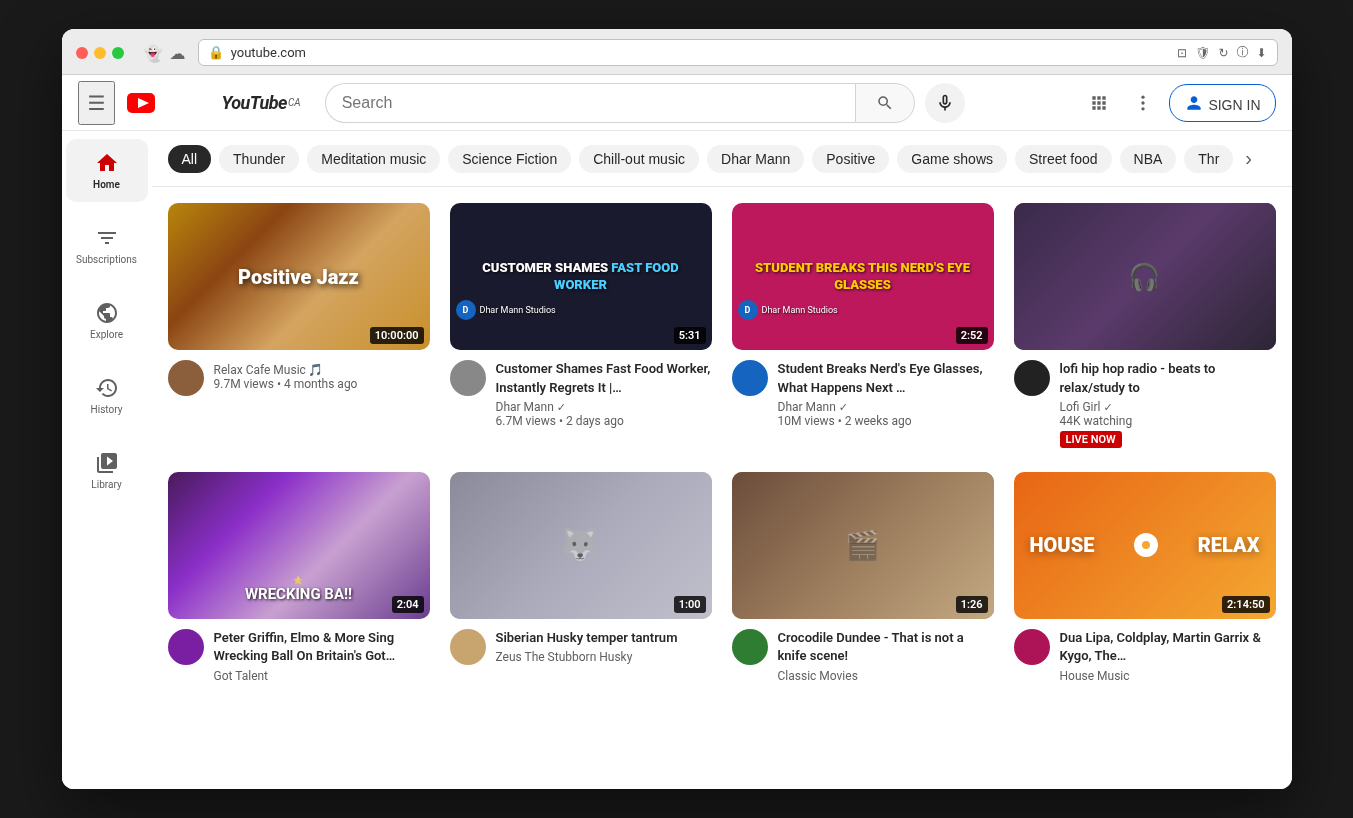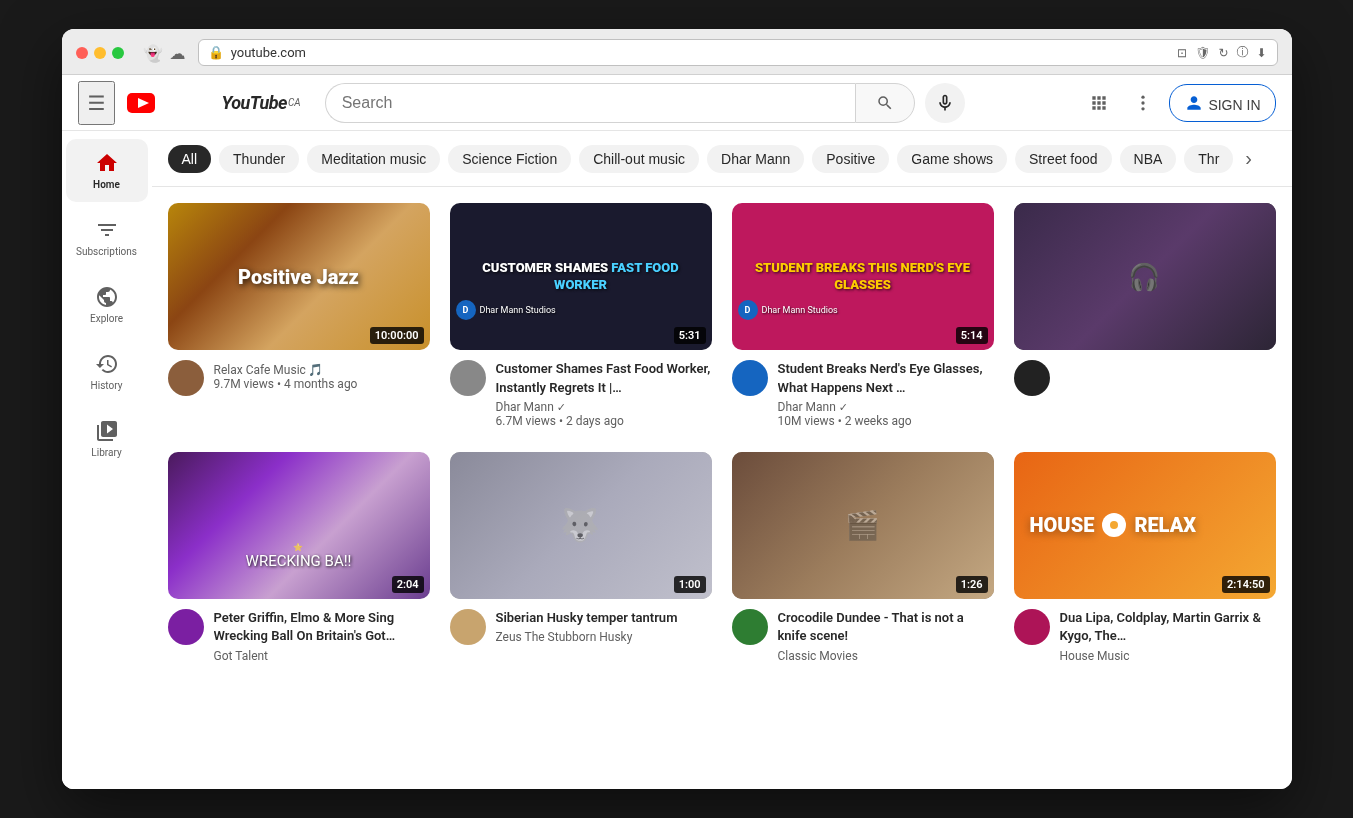--- a/index.html
+++ b/index.html
@@ -138,21 +138,21 @@
       overflow: hidden;
     }
 
     
     .yt-sidebar {
       width: 90px;
       border-right: none;
       padding: 8px 0;
       display: flex;
       flex-direction: column;
-      gap: 4px;
+      gap: 12px;
       flex-shrink: 0;
       background: #fff;
     }
     .yt-sidebar-item {
       display: flex;
       flex-direction: column;
       align-items: center;
       padding: 12px 8px;
       cursor: pointer;
       border-radius: 10px;
@@ -500,21 +500,21 @@
             <div class="yt-thumbnail" style="background:#be185d;">
               <div class="thumb-text">
                 <div style="text-align:center;">
                   <div style="font-size:13px;font-weight:900;color:#ffcc00;text-shadow:1px 1px 3px rgba(0,0,0,0.8);line-height:1.3;">STUDENT BREAKS THIS NERD'S EYE GLASSES</div>
                 </div>
               </div>
               <div style="position:absolute;bottom:30px;left:6px;display:flex;align-items:center;gap:4px;">
                 <div style="width:20px;height:20px;background:#1565c0;border-radius:50%;display:flex;align-items:center;justify-content:center;font-size:9px;color:white;font-weight:bold;">D</div>
                 <span style="font-size:9px;color:#fff;text-shadow:1px 1px 2px rgba(0,0,0,0.8);">Dhar Mann Studios</span>
               </div>
-              <div class="yt-duration">5:14</div>
+              <div class="yt-duration">2:52</div>
             </div>
             <div class="yt-video-info">
               <div class="yt-avatar av-blue"></div>
               <div class="yt-video-meta">
                 <div class="yt-video-title">Student Breaks Nerd's Eye Glasses, What Happens Next …</div>
                 <div class="yt-channel-name">
                   <span>Dhar Mann</span>
                   <span class="verified-icon"> ✓</span>
                 </div>
                 <div class="yt-video-stats">
@@ -528,28 +528,37 @@
 
           <div class="yt-video-card">
             <div class="yt-thumbnail" style="background:#2c2535;">
               <div style="position:absolute;inset:0;background:linear-gradient(135deg,#3a2a4a,#5a3a6a,#2c2535);"></div>
               <div style="position:absolute;inset:0;display:flex;align-items:center;justify-content:center;">
                 <div style="font-size:26px;">🎧</div>
               </div>
             </div>
             <div class="yt-video-info">
               <div class="yt-avatar av-dark"></div>
+              <div class="yt-video-meta">
+                <div class="yt-video-title">lofi hip hop radio - beats to relax/study to</div>
+                <div class="yt-channel-name">
+                  <span>Lofi Girl</span>
+                  <span class="verified-icon"> ✓</span>
+                </div>
+                <div class="yt-video-stats">44K watching</div>
+                <div class="yt-live-badge">LIVE NOW</div>
+              </div>
             </div>
           </div>
 
           <div class="yt-video-card">
             <div class="yt-thumbnail thumb-5">
               <div style="position:absolute;inset:0;display:flex;align-items:center;justify-content:flex-end;flex-direction:column;padding:10px 8px;">
                 <div style="font-size:8px;color:#fff;text-align:center;font-weight:900;opacity:0.7;">⭐</div>
-                <div style="font-size:15px;font-weight:400;color:#fff;text-shadow:1px 1px 3px rgba(0,0,0,0.9);text-align:center;margin-bottom:19px;">WRECKING BA!!</div>
+                <div style="font-size:15px;font-weight:700;color:#fff;text-shadow:1px 1px 3px rgba(0,0,0,0.9);text-align:center;margin-bottom:6px;">WRECKING BA!!</div>
               </div>
               <div class="yt-duration">2:04</div>
             </div>
             <div class="yt-video-info">
               <div class="yt-avatar av-purple"></div>
               <div class="yt-video-meta">
                 <div class="yt-video-title">Peter Griffin, Elmo &amp; More Sing Wrecking Ball On Britain's Got…</div>
                 <div class="yt-channel-name">Got Talent</div>
               </div>
             </div>
@@ -582,21 +591,21 @@
               <div class="yt-avatar av-green"></div>
               <div class="yt-video-meta">
                 <div class="yt-video-title">Crocodile Dundee - That is not a knife scene!</div>
                 <div class="yt-channel-name">Classic Movies</div>
               </div>
             </div>
           </div>
 
           <div class="yt-video-card">
             <div class="yt-thumbnail" style="background:linear-gradient(135deg,#e86514,#f4a832);">
-              <div style="position:absolute;inset:0;display:flex;align-items:center;justify-content:flex-start;gap:8px;padding:16px;">
+              <div style="position:absolute;inset:0;display:flex;align-items:center;justify-content:space-between;gap:8px;padding:16px;">
                 <span style="font-size:20px;font-weight:900;color:#fff;text-shadow:0 2px 8px rgba(0,0,0,0.4);">HOUSE</span>
                 <div style="width:24px;height:24px;background:#fff;border-radius:50%;display:flex;align-items:center;justify-content:center;">
                   <div style="width:8px;height:8px;background:#f4a832;border-radius:50%;"></div>
                 </div>
                 <span style="font-size:20px;font-weight:900;color:#fff;text-shadow:0 2px 8px rgba(0,0,0,0.4);">RELAX</span>
               </div>
               <div class="yt-duration">2:14:50</div>
             </div>
             <div class="yt-video-info">
               <div class="yt-avatar av-pink"></div>

